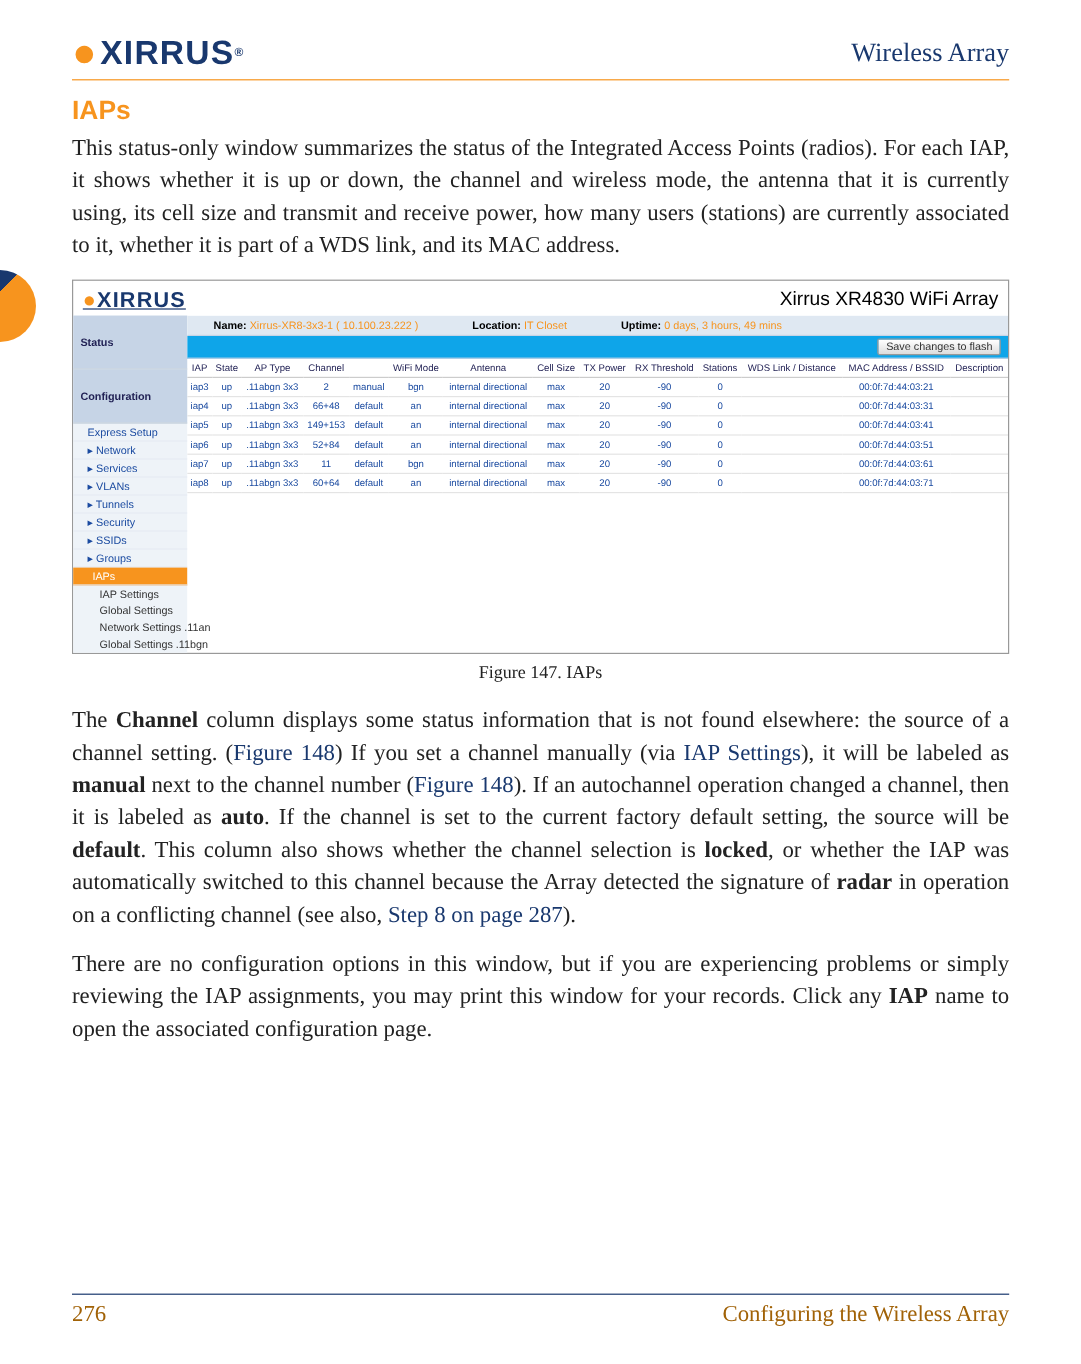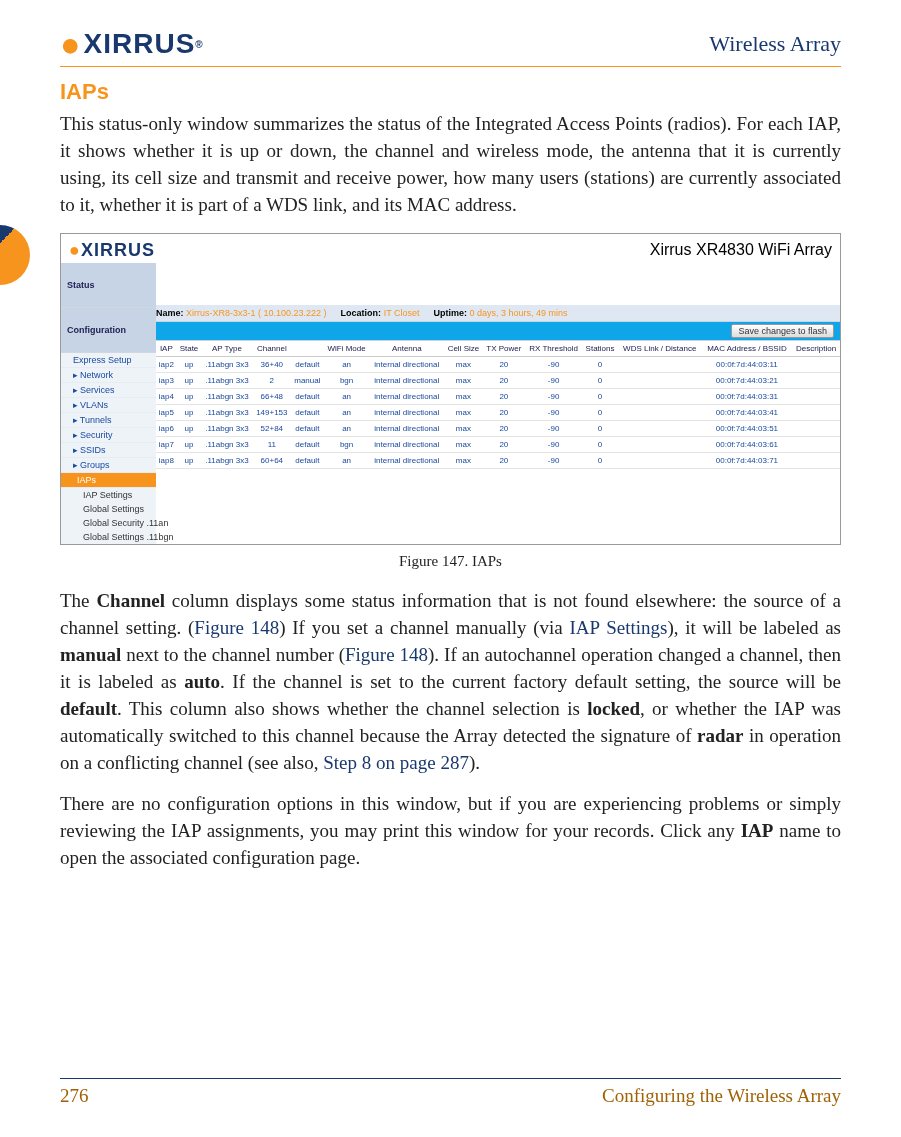--- a/index.html
+++ b/index.html
@@ -89,20 +89,21 @@
     display:flex;
     justify-content:space-between;
     align-items:center;
     padding: 6px 8px 2px 8px;
   }
   .shot-logo {
     font-weight:900;
     font-size:18px;
     color:#19386e;
     letter-spacing:1px;
+    text-decoration:underline;
   }
   .shot-logo .dot{color:#f7941e;}
   .shot-model { font-weight:normal; font-size:16px; color:#000;}
   .shot-body { display:flex; }
   .shot-sidebar {
     width: 95px;
     flex: none;
     background:#eef3f8;
   }
   .sb-head {
@@ -131,26 +132,25 @@
     color:#333;
     white-space:nowrap;
   }
   .shot-main {
     flex:1;
     overflow:hidden;
   }
   .info-bar {
     background:#dfe8f2;
     display:flex;
-    padding:3px 0;
+    padding:3px 22px;
     font-size:9px;
     border-bottom:1px solid #c6d4e6;
     white-space:nowrap;
-    gap:14px;
-    margin-top:42px;
+    gap:45px;
   }
   .info-bar .lbl{font-weight:bold;color:#000;}
   .info-bar .val{color:#f7941e;}
   .save-bar {
     background:#0ea5e9;
     text-align:right;
     padding:2px 6px;
     border-bottom:1px solid #c6d4e6;
   }
   .save-btn {
@@ -227,21 +227,21 @@
         <div class="sb-item">▸ <span>Network</span></div>
         <div class="sb-item">▸ <span>Services</span></div>
         <div class="sb-item">▸ <span>VLANs</span></div>
         <div class="sb-item">▸ <span>Tunnels</span></div>
         <div class="sb-item">▸ <span>Security</span></div>
         <div class="sb-item">▸ <span>SSIDs</span></div>
         <div class="sb-item">▸ <span>Groups</span></div>
         <div class="sb-item orange">IAPs</div>
         <div class="sb-sub">IAP Settings</div>
         <div class="sb-sub">Global Settings</div>
-        <div class="sb-sub">Global Security .11an</div>
+        <div class="sb-sub">Network Settings .11an</div>
         <div class="sb-sub">Global Settings .11bgn</div>
       </div>
       <div class="shot-main">
         <div class="info-bar">
           <span><span class="lbl">Name:</span> <span class="val">Xirrus-XR8-3x3-1   ( 10.100.23.222 )</span></span>
           <span><span class="lbl">Location:</span> <span class="val">IT Closet</span></span>
           <span><span class="lbl">Uptime:</span> <span class="val">0 days, 3 hours, 49 mins</span></span>
         </div>
         <div class="save-bar"><span class="save-btn">Save changes to flash</span></div>
         <table class="iap">
@@ -258,36 +258,20 @@
                 <th>TX Power</th>
                 <th>RX Threshold</th>
                 <th>Stations</th>
                 <th>WDS Link / Distance</th>
                 <th>MAC Address / BSSID</th>
                 <th>Description</th>
               </tr>
             </thead>
           <tbody id="iap-body">
               <tr>
-                <td>iap2</td>
-                <td>up</td>
-                <td>.11abgn 3x3</td>
-                <td>36+40</td>
-                <td>default</td>
-                <td>an</td>
-                <td>internal directional</td>
-                <td>max</td>
-                <td>20</td>
-                <td>-90</td>
-                <td>0</td>
-                <td></td>
-                <td>00:0f:7d:44:03:11</td>
-                <td></td>
-              </tr>
-              <tr>
                 <td>iap3</td>
                 <td>up</td>
                 <td>.11abgn 3x3</td>
                 <td>2</td>
                 <td>manual</td>
                 <td>bgn</td>
                 <td>internal directional</td>
                 <td>max</td>
                 <td>20</td>
                 <td>-90</td>

